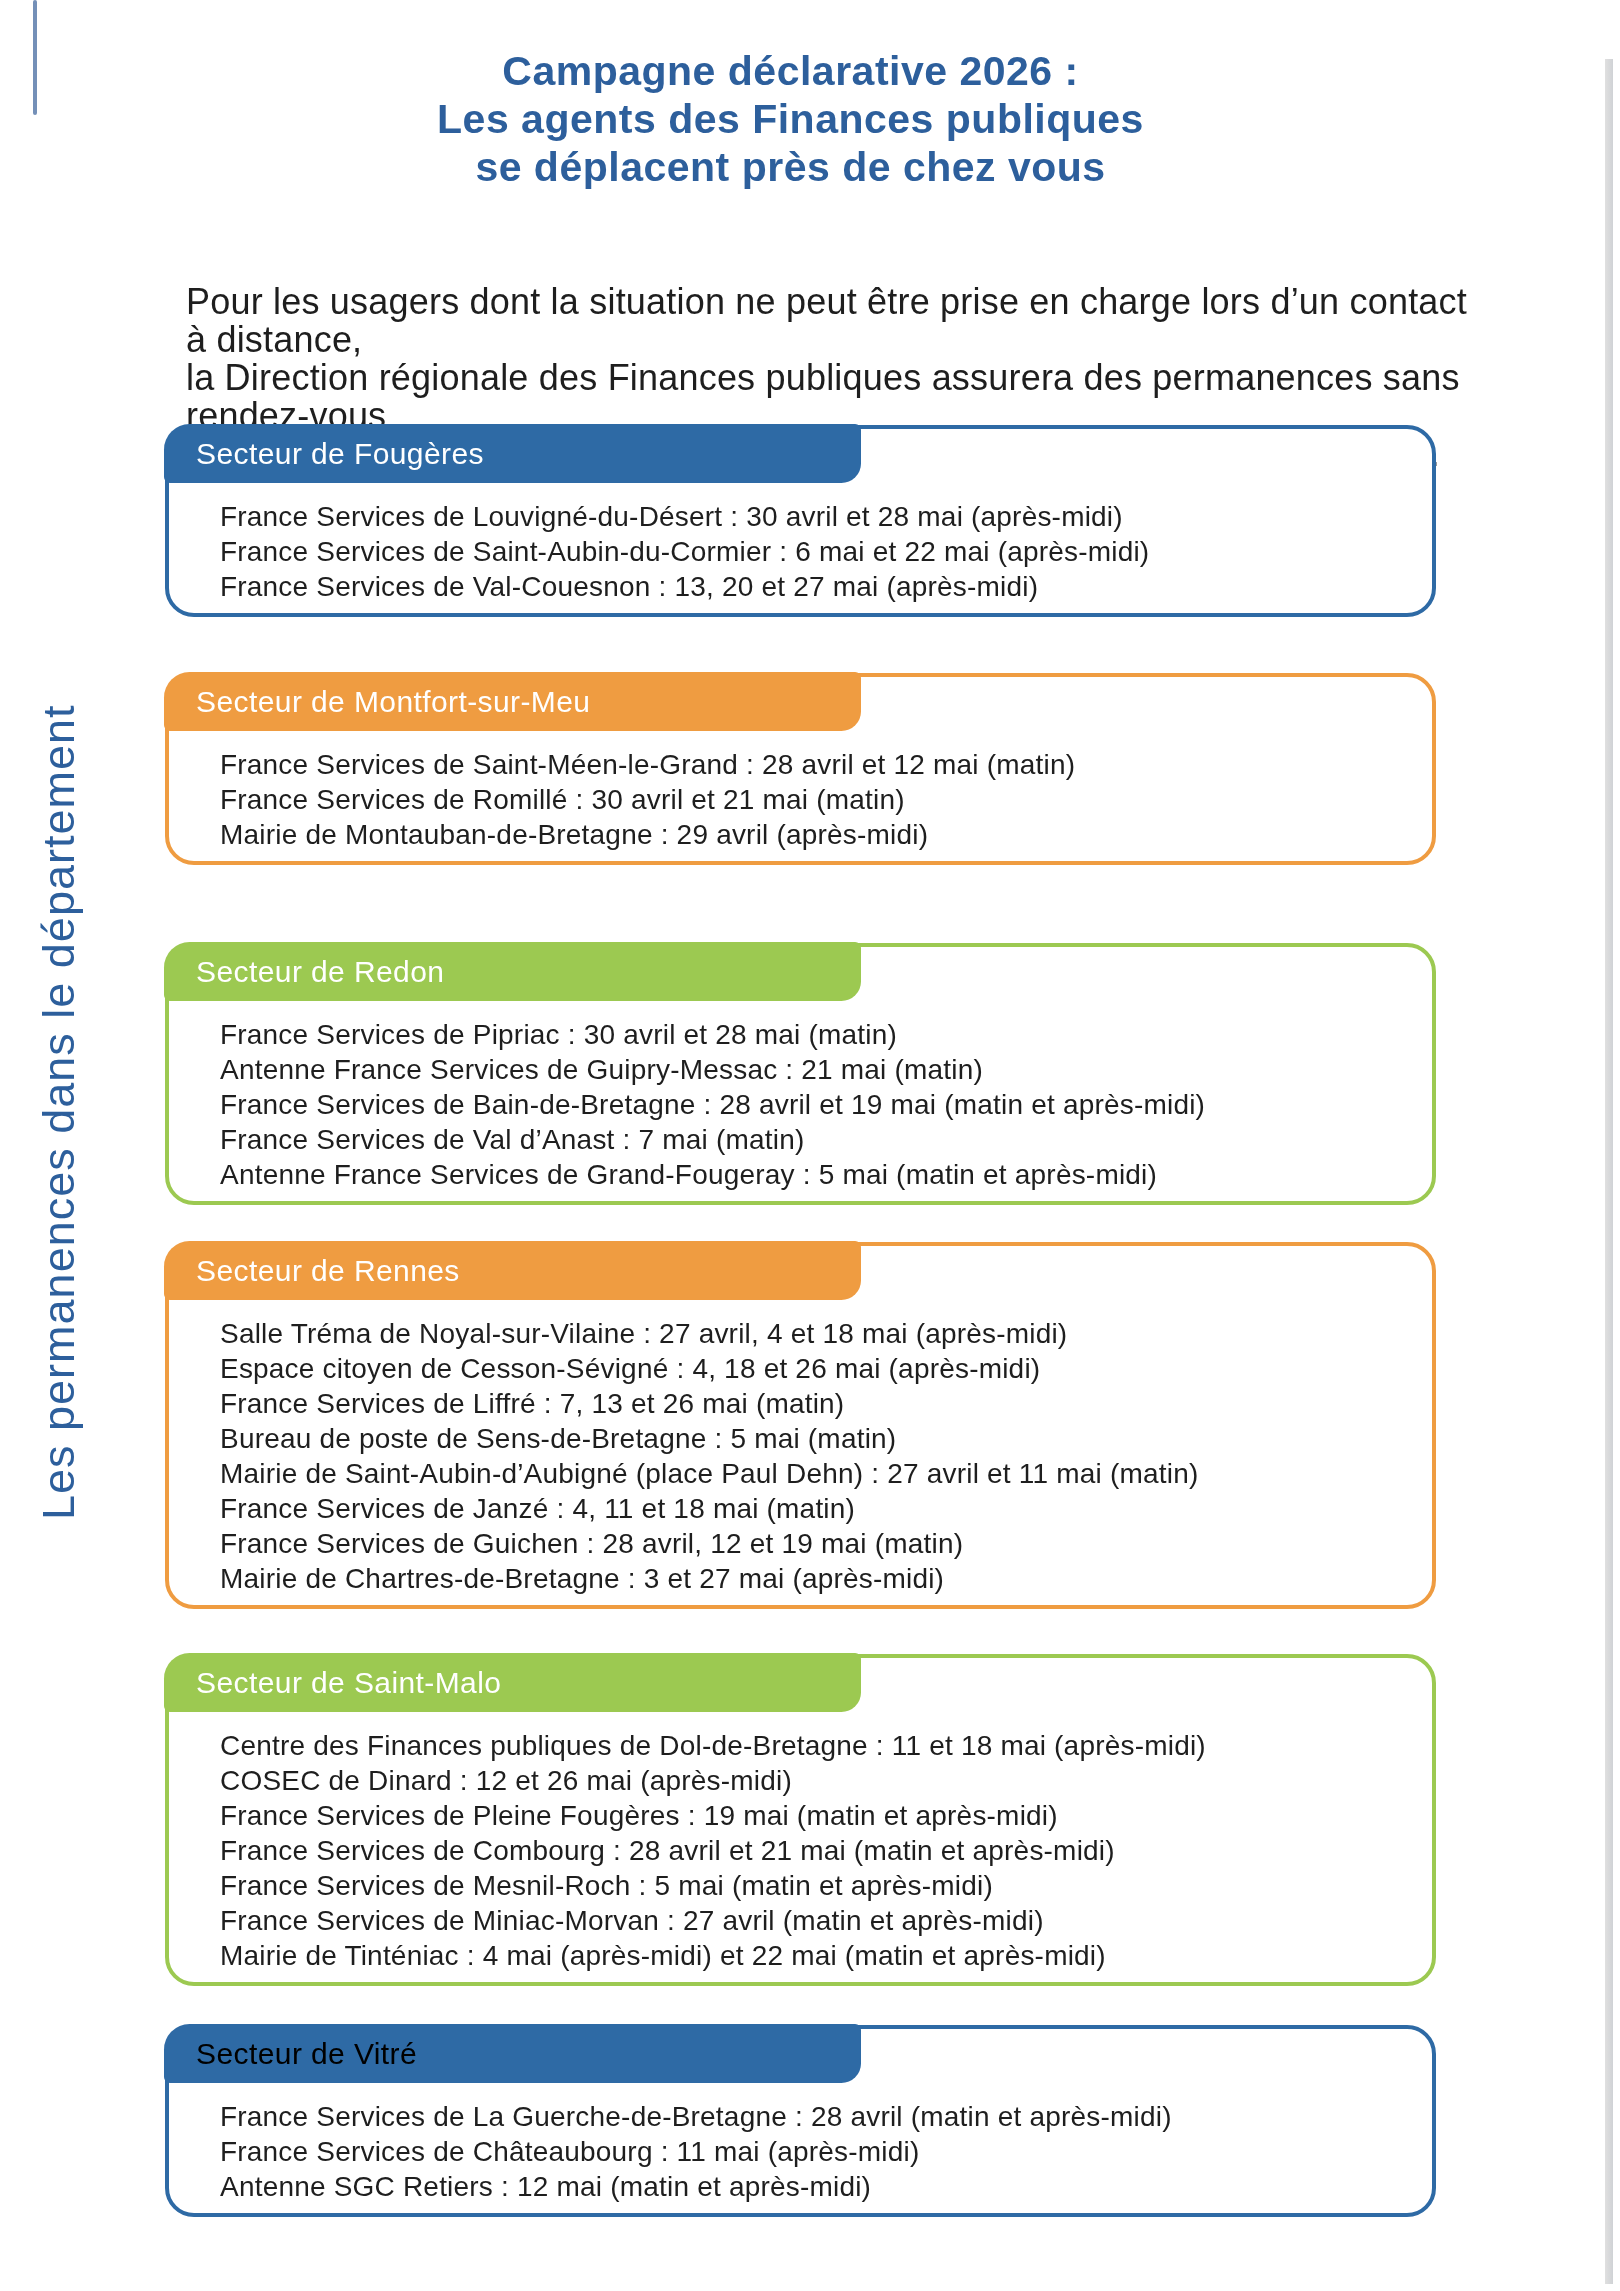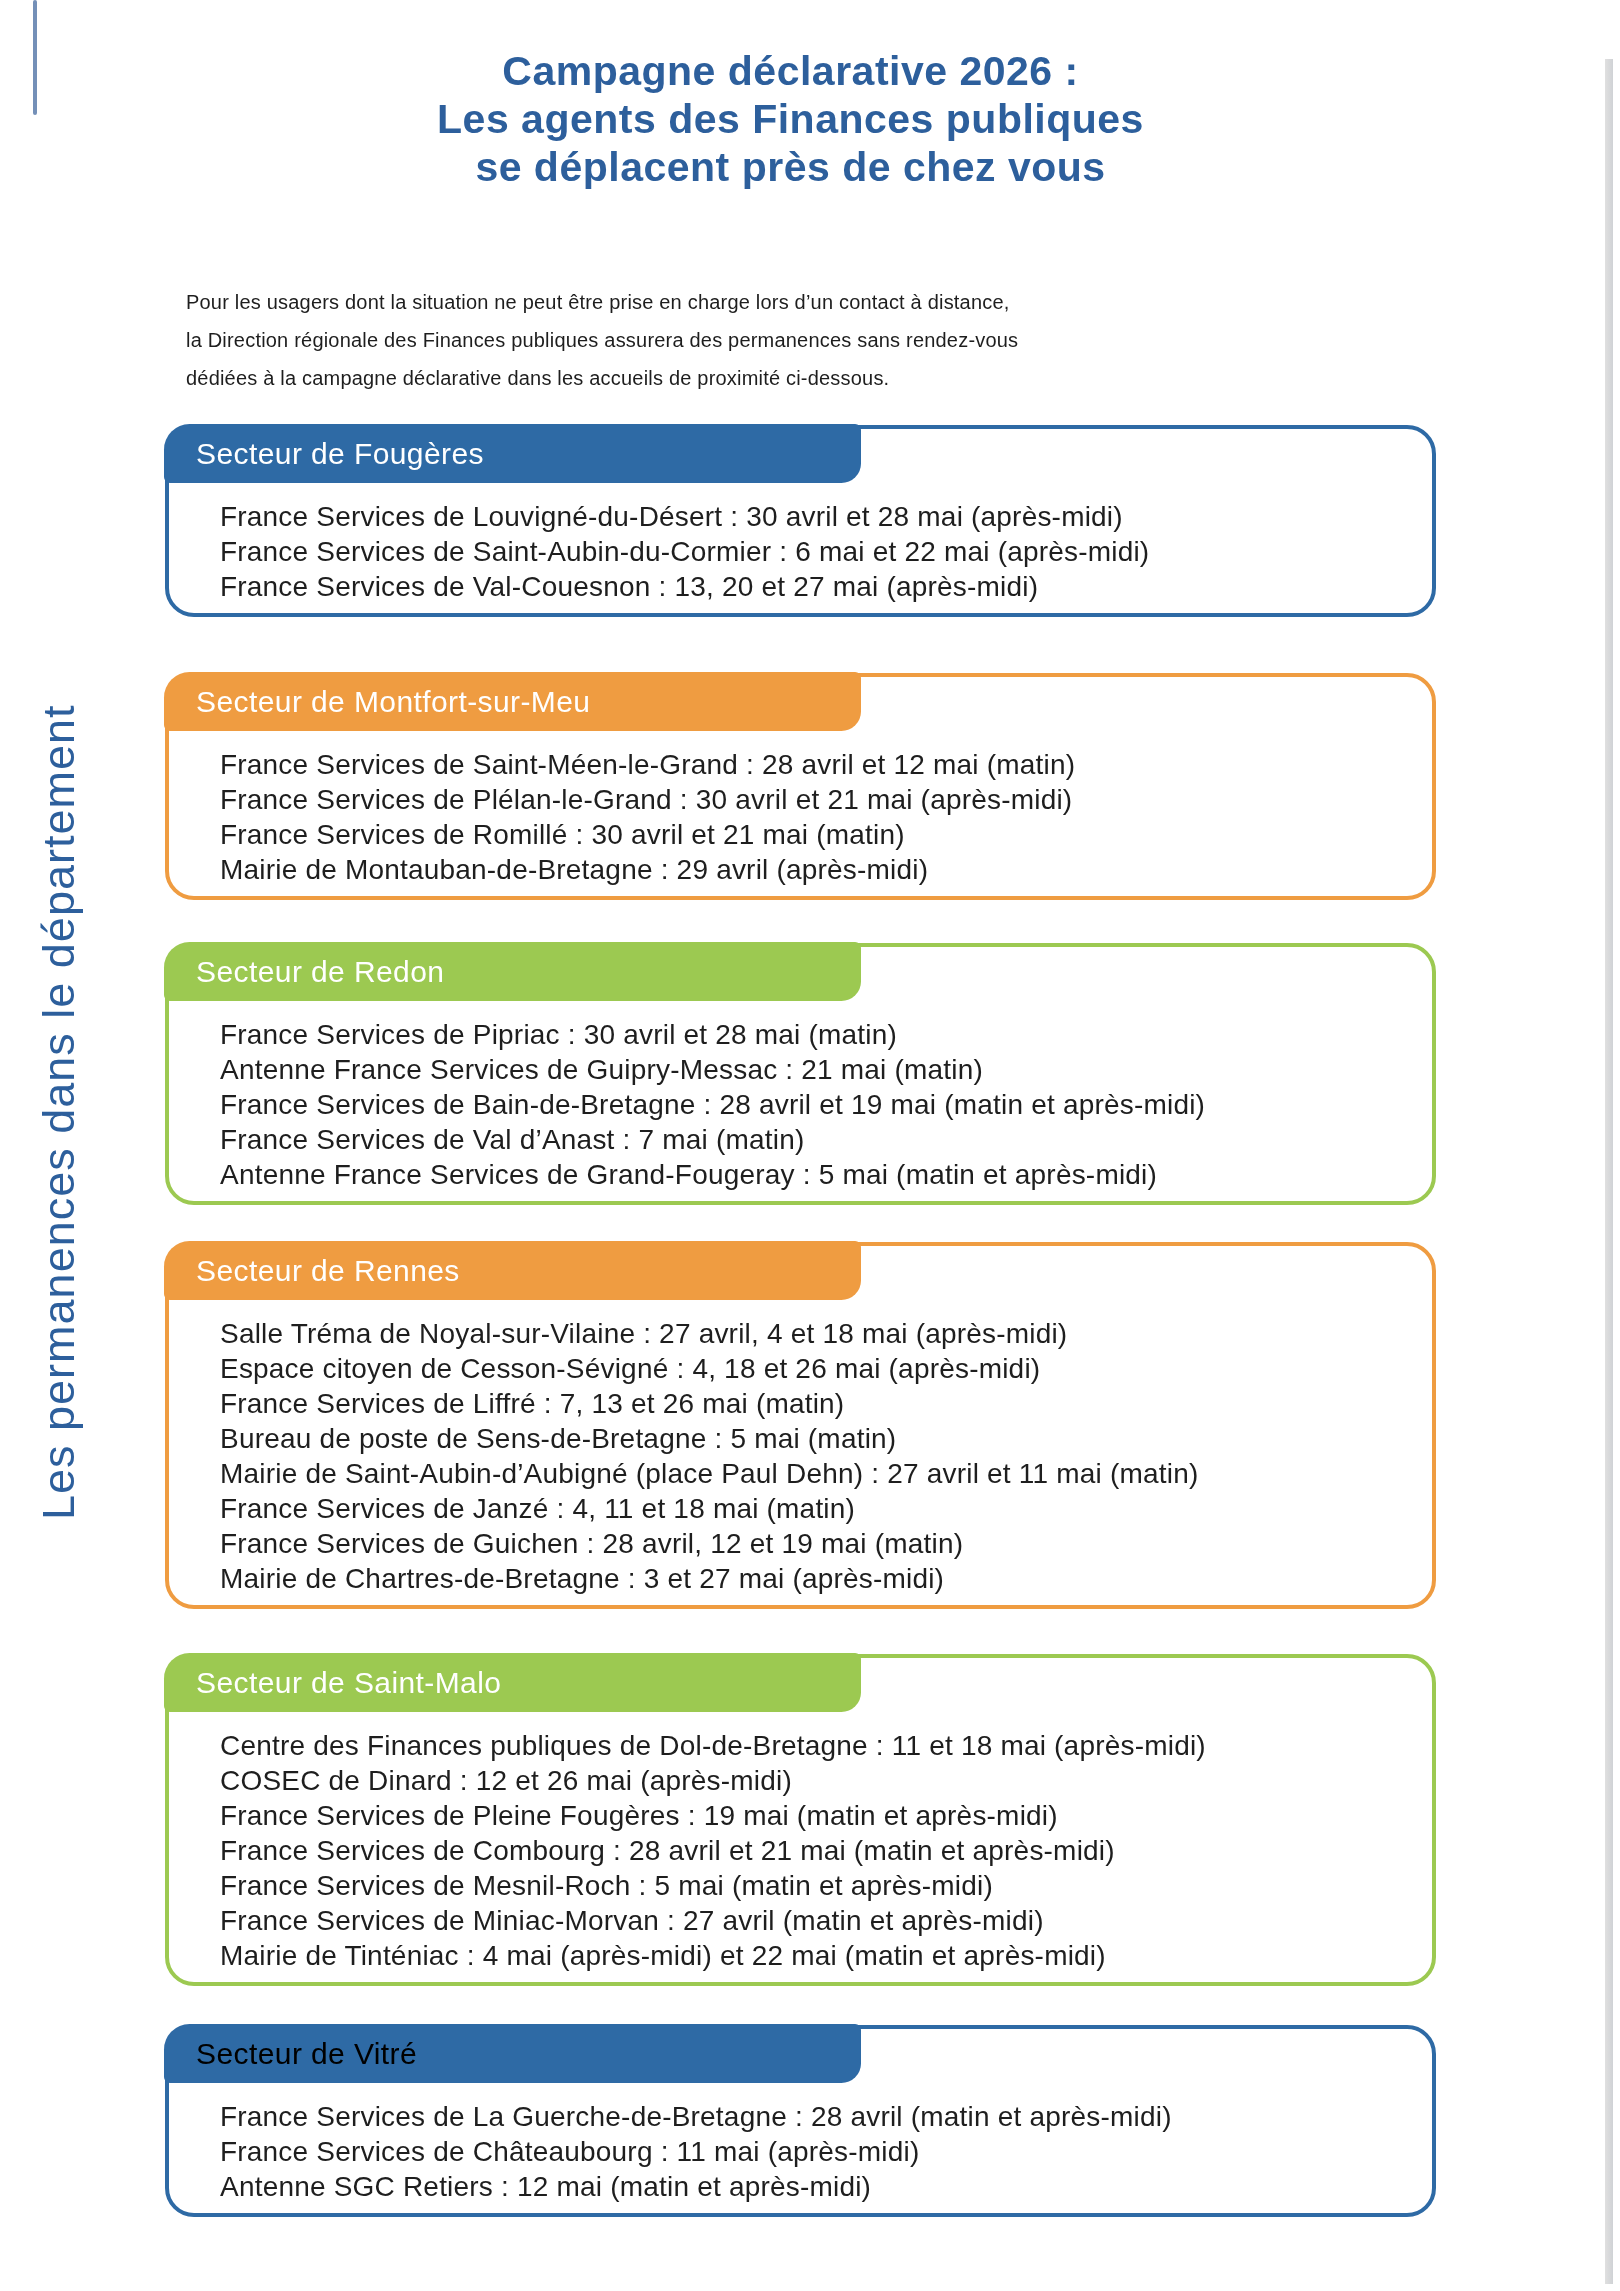--- a/index.html
+++ b/index.html
@@ -24,21 +24,21 @@
   .title{
     position:absolute;top:47px;left:0;right:39px;
     text-align:center;
     font-size:41px;line-height:48px;font-weight:bold;
     letter-spacing:0.5px;
     color:#2d5f9c;
   }
   
   .intro{
     position:absolute;top:283px;left:186px;width:1304px;
-    font-size:20px;line-height:38px;
+    font-size:36px;line-height:38px;
     color:#1e1e1e;
     letter-spacing:0.2px;
   }
   
   .side-label{
     position:absolute;left:33px;top:617px;height:990px;
     display:flex;align-items:center;justify-content:center;
     writing-mode:vertical-rl;
     transform:rotate(180deg);
     font-size:45px;
@@ -116,21 +116,20 @@
           <div>France Services de Saint-Aubin-du-Cormier : 6 mai et 22 mai (après-midi)</div>
           <div>France Services de Val-Couesnon : 13, 20 et 27 mai (après-midi)</div>
         </div>
       </div>
       <div class="sector-box" style="border-color: rgb(239, 156, 65);">
         <div class="sector-tab" style="background: rgb(239, 156, 65);">
           <span style="color: rgb(255, 255, 255);">Secteur de Montfort-sur-Meu</span>
         </div>
         <div class="sector-items">
           <div>France Services de Saint-Méen-le-Grand : 28 avril et 12 mai (matin)</div>
-          <div>France Services de Plélan-le-Grand : 30 avril et 21 mai (après-midi)</div>
           <div>France Services de Romillé : 30 avril et 21 mai (matin)</div>
           <div>Mairie de Montauban-de-Bretagne : 29 avril (après-midi)</div>
         </div>
       </div>
       <div class="sector-box" style="border-color: rgb(156, 201, 81);">
         <div class="sector-tab" style="background: rgb(156, 201, 81);">
           <span style="color: rgb(255, 255, 255);">Secteur de Redon</span>
         </div>
         <div class="sector-items">
           <div>France Services de Pipriac : 30 avril et 28 mai (matin)</div>

